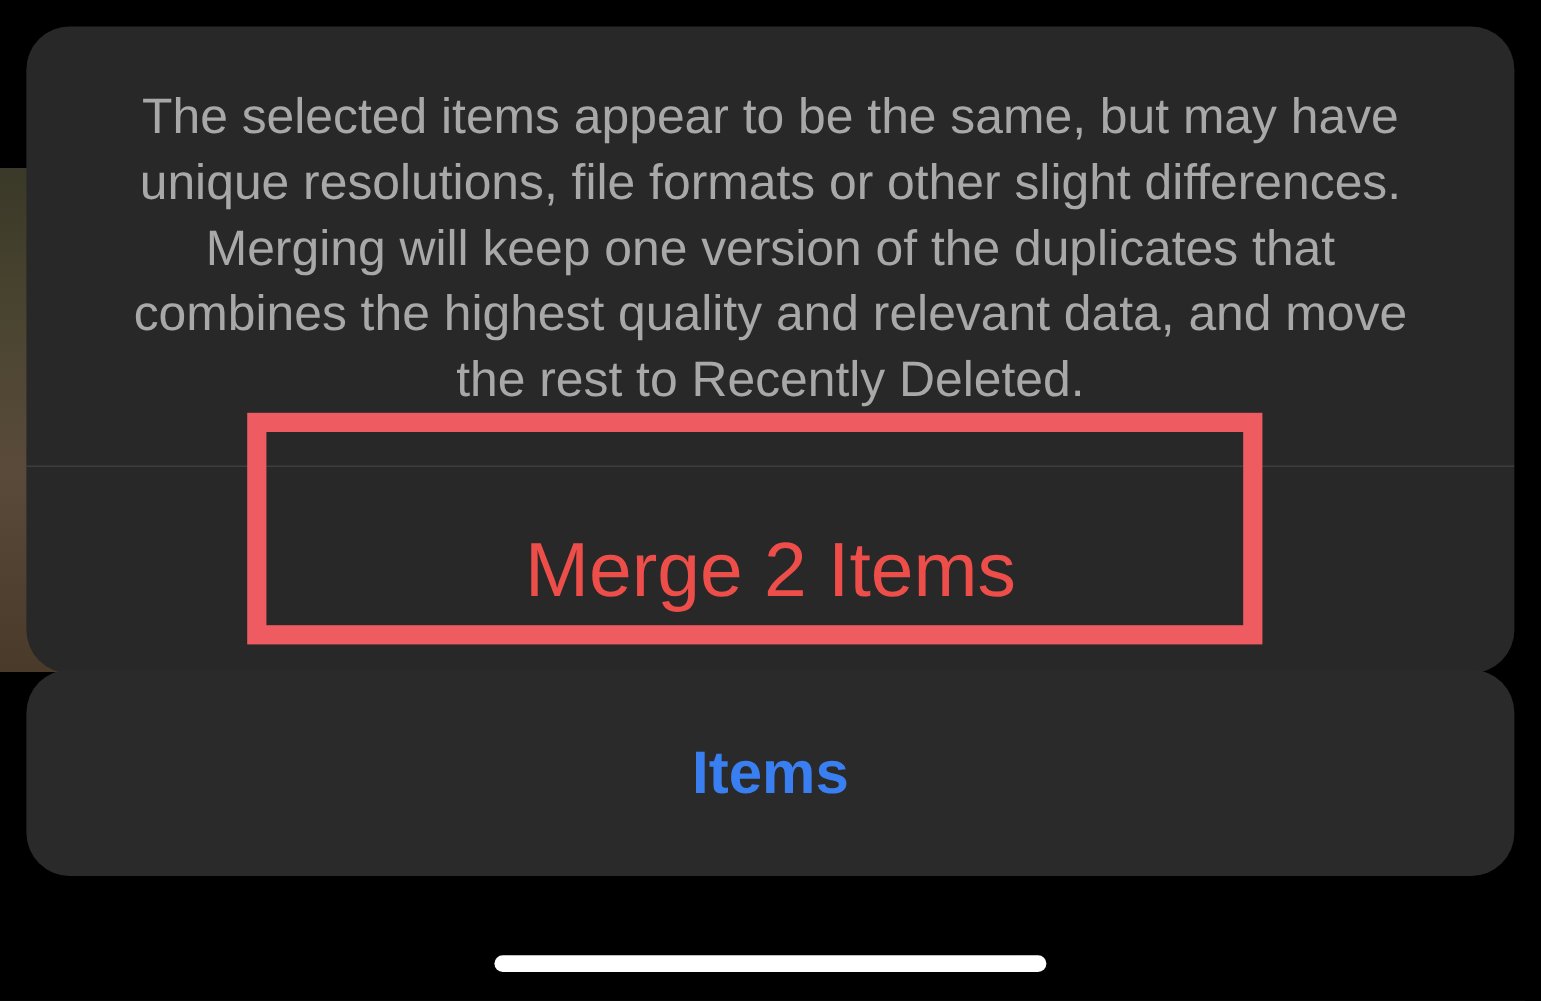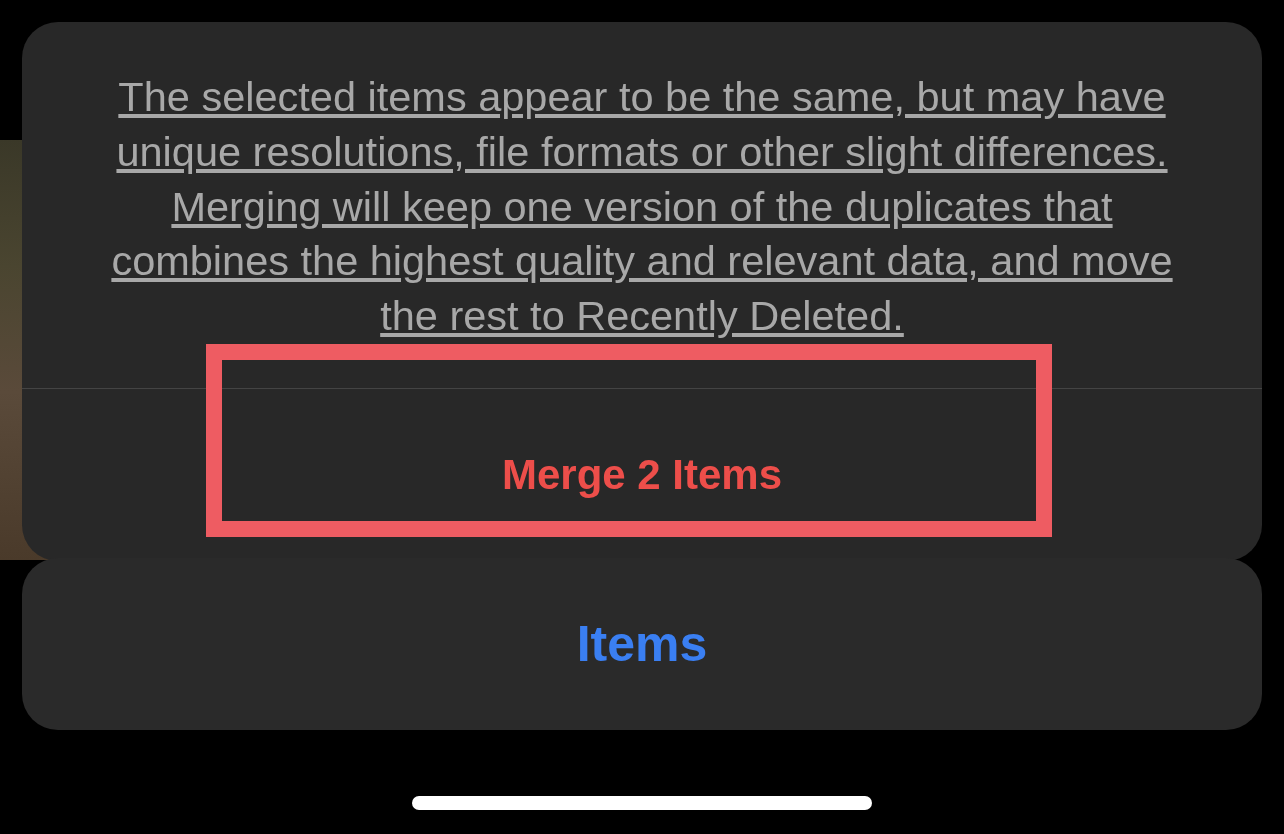--- a/index.html
+++ b/index.html
@@ -54,40 +54,39 @@
       overflow: hidden;
     }
     
     .sheet-message {
       padding: 48px 60px 44px 60px;
       text-align: center;
       color: #a8a8a8;
       font-size: 41.5px;
       line-height: 1.32;
       font-weight: 400;
-      text-decoration: underline;
     }
     
     .sheet-divider {
       height: 1px;
       background: #444444;
     }
     
     .merge-button-container {
       position: relative;
       height: 172px;
       display: flex;
       align-items: center;
       justify-content: center;
     }
     
     .merge-button {
       color: #ed4e4a;
-      font-size: 42px;
-      font-weight: 700;
+      font-size: 64px;
+      font-weight: 400;
       text-align: center;
       cursor: pointer;
     }
     
     .highlight-box {
       position: absolute;
       top: 344px;
       left: 206px;
       width: 846px;
       height: 193px;

